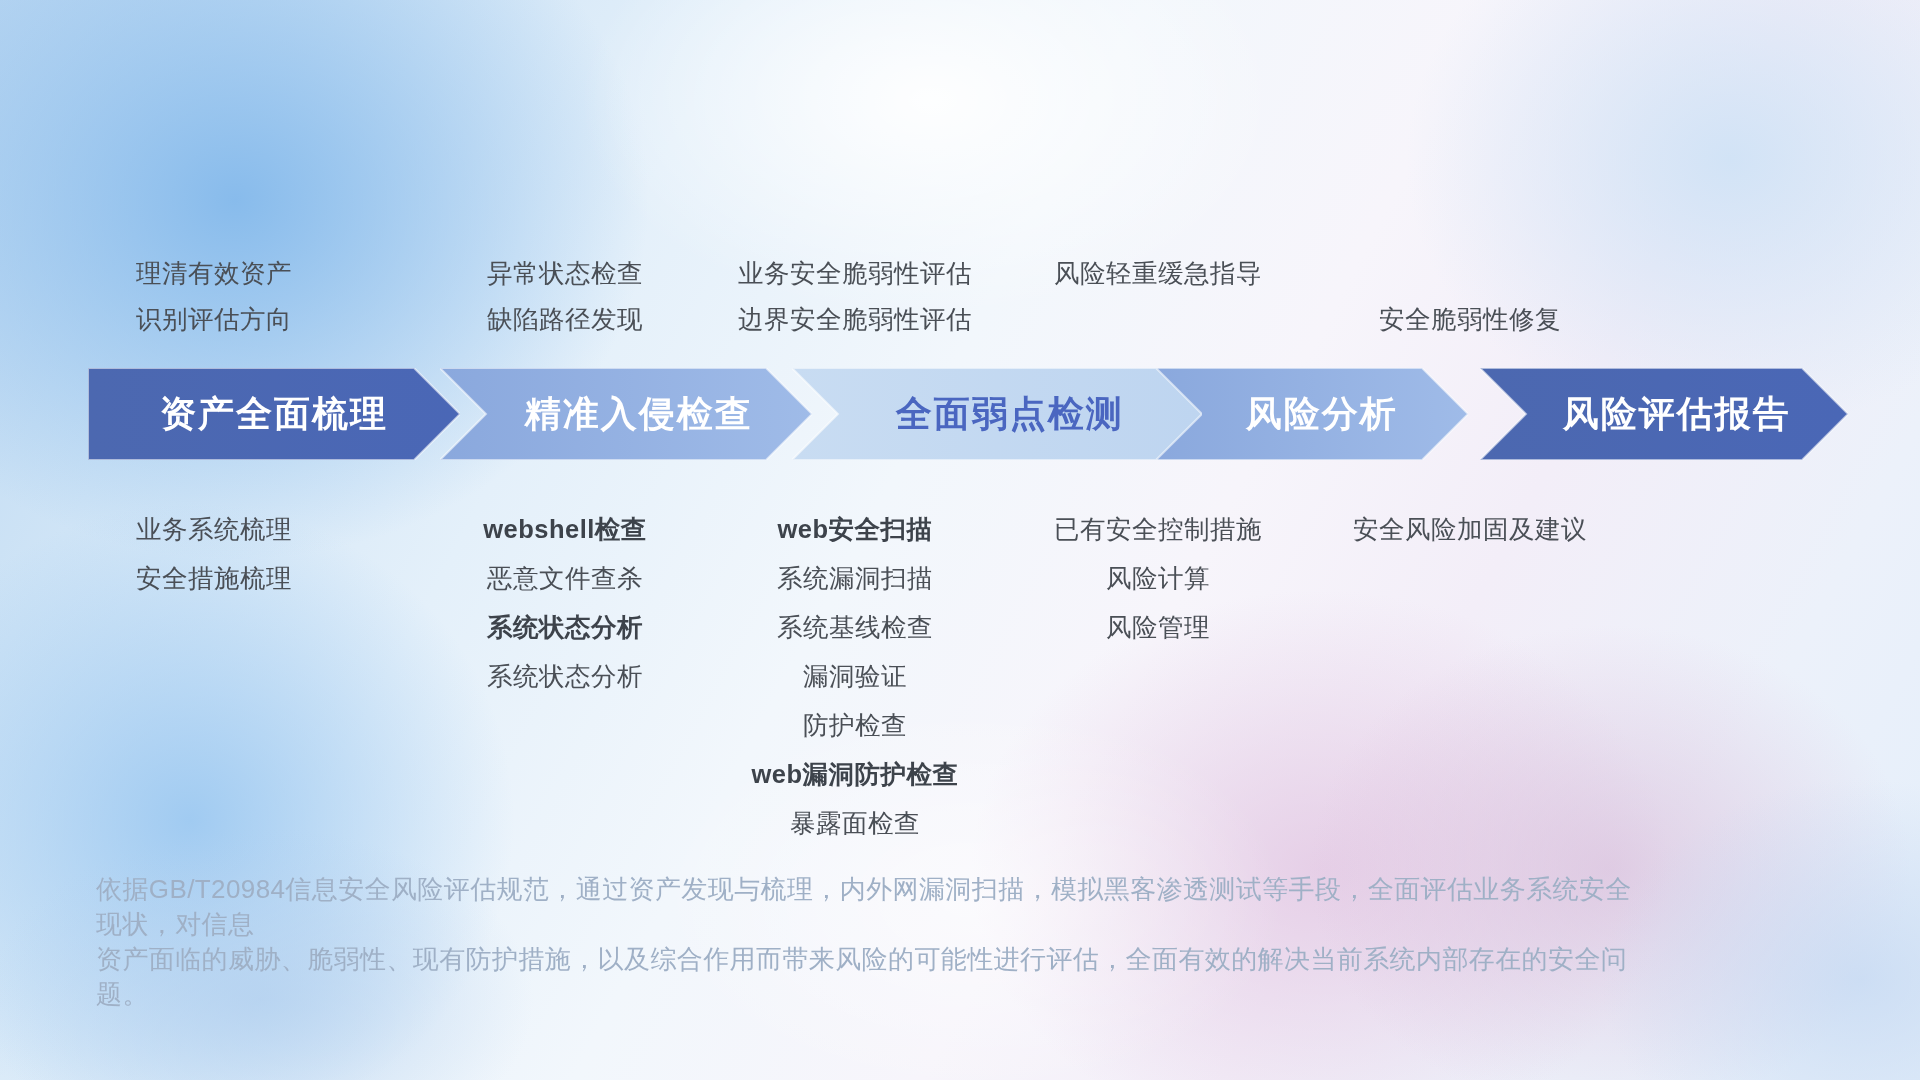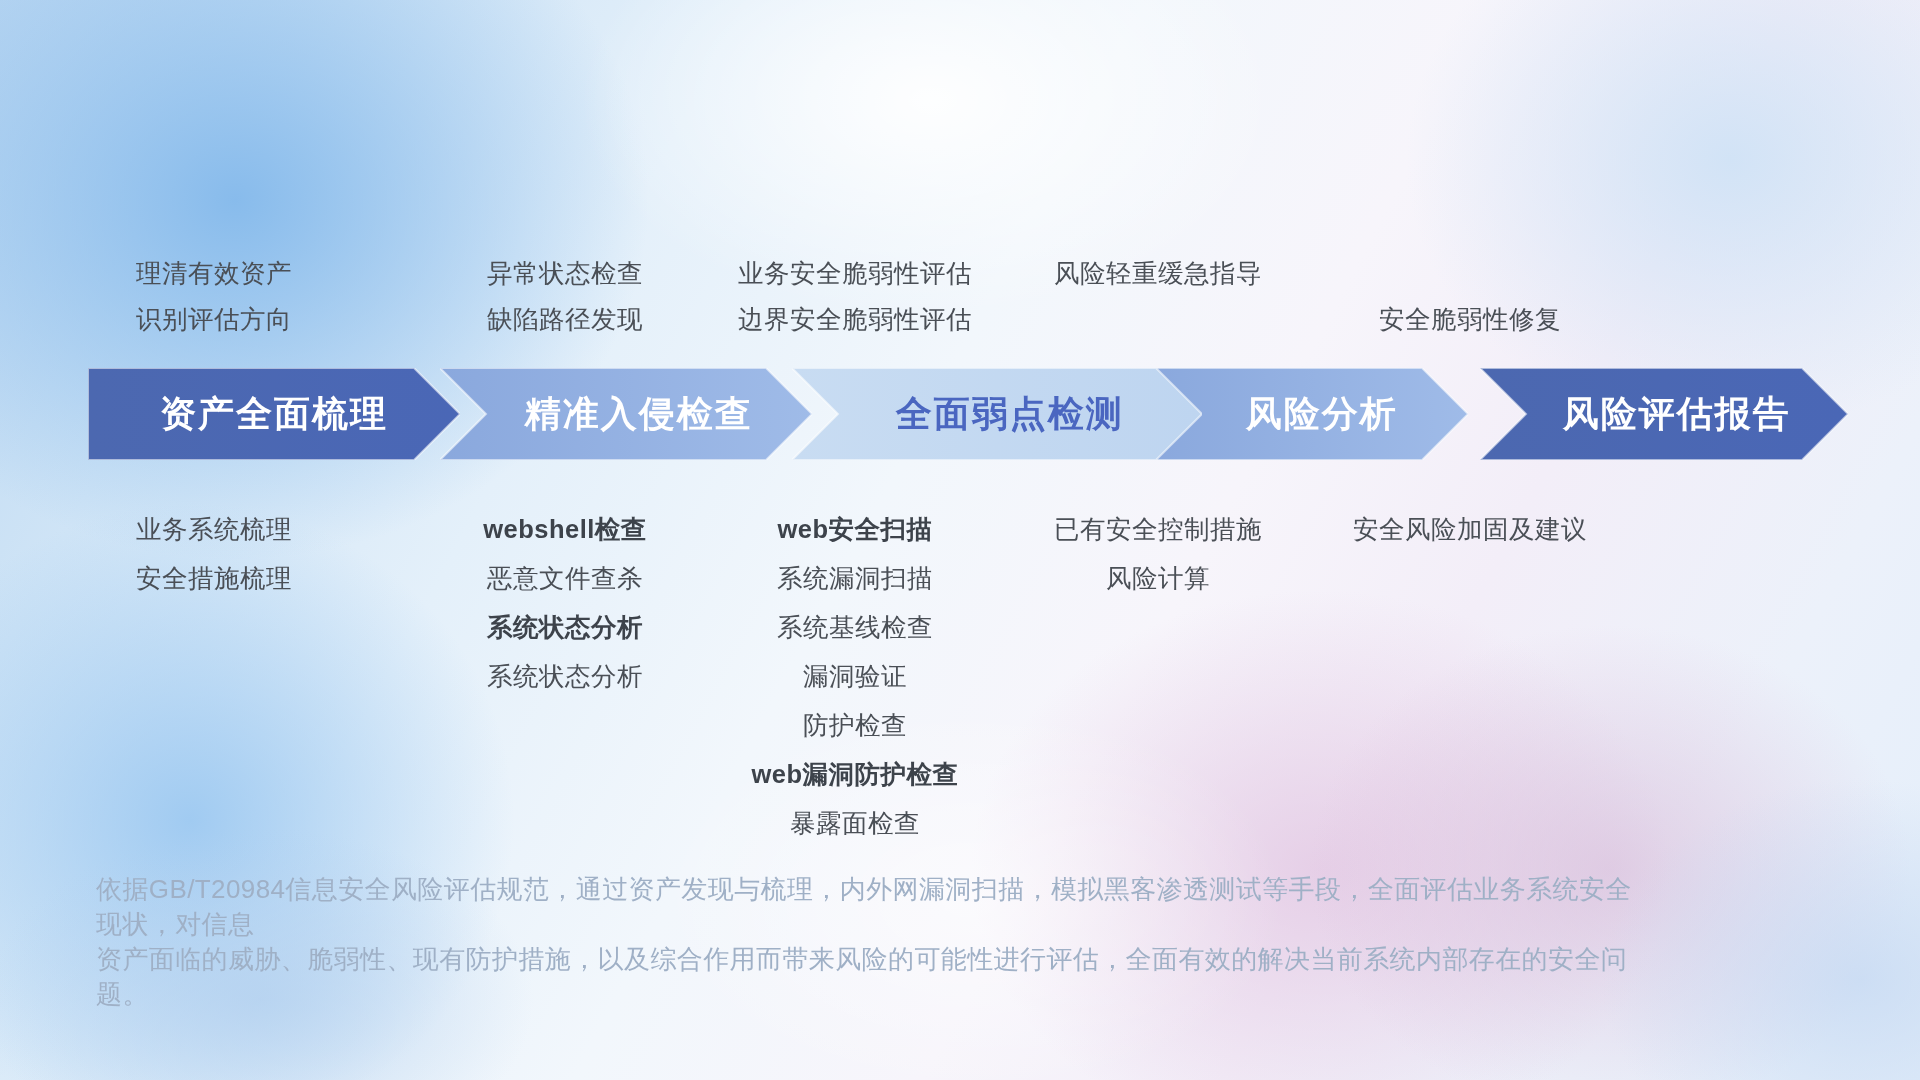--- a/index.html
+++ b/index.html
@@ -197,20 +197,21 @@
         <div class="bline">系统漏洞扫描</div>
         <div class="bline">系统基线检查</div>
         <div class="bline">漏洞验证</div>
         <div class="bline">防护检查</div>
         <div class="bline em">web漏洞防护检查</div>
         <div class="bline">暴露面检查</div>
       </div>
       <div class="botcol" style="left: 928px; width: 460px; top: 0px;">
         <div class="bline">已有安全控制措施</div>
         <div class="bline">风险计算</div>
+        <div class="bline">风险管理</div>
       </div>
       <div class="botcol" style="left: 1240px; width: 460px; top: 0px;">
         <div class="bline">安全风险加固及建议</div>
       </div>
     </div>
 
   <div id="footer">
     <p>依据GB/T20984信息安全风险评估规范，通过资产发现与梳理，内外网漏洞扫描，模拟黑客渗透测试等手段，全面评估业务系统安全现状，对信息</p>
     <p>资产面临的威胁、脆弱性、现有防护措施，以及综合作用而带来风险的可能性进行评估，全面有效的解决当前系统内部存在的安全问题。</p>
   </div>

